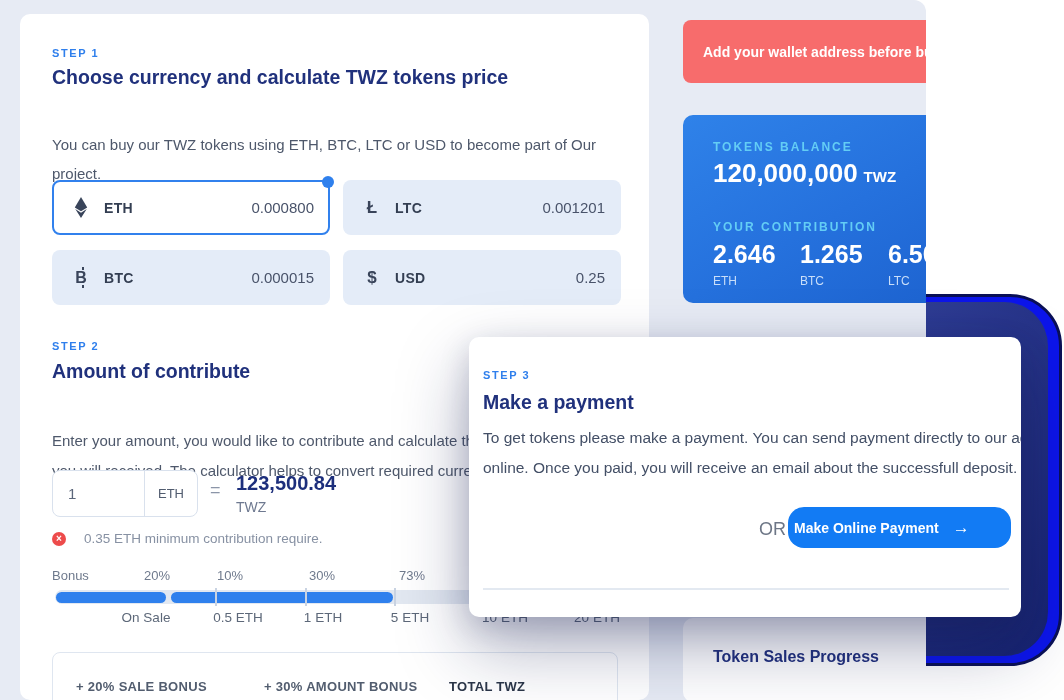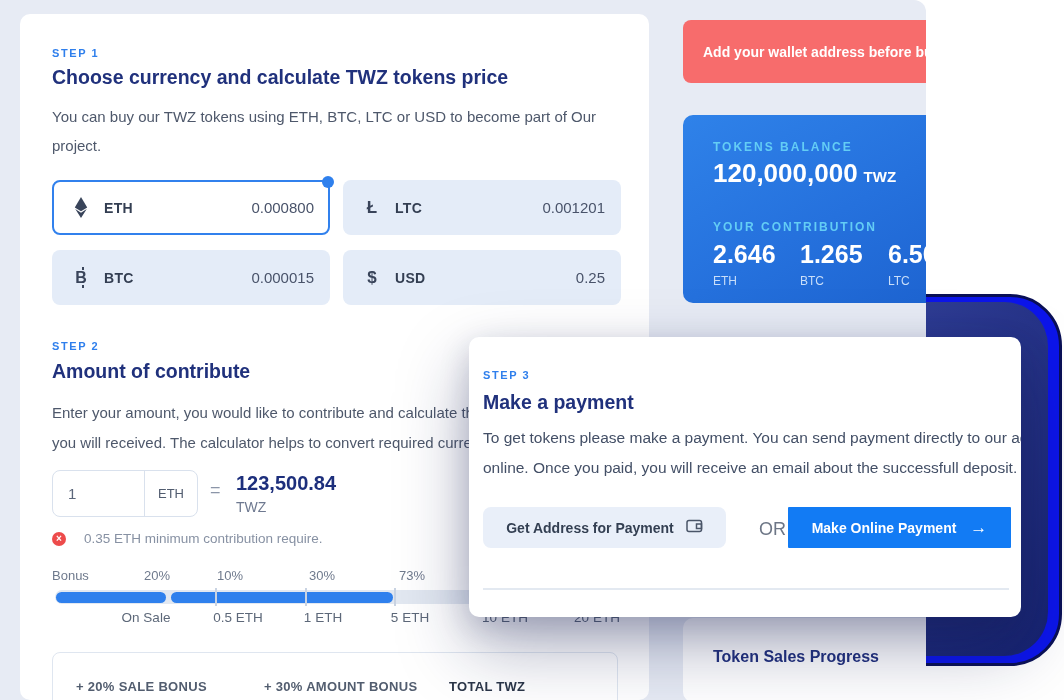--- a/index.html
+++ b/index.html
@@ -10,21 +10,21 @@
   
   .panel{position:absolute;left:0;top:0;width:926px;height:700px;
          background:#e7ebf4;border-radius:0 12px 0 0;overflow:hidden;}
 
   
   .main-card{position:absolute;left:20px;top:14px;width:629px;height:686px;
              background:#ffffff;border-radius:10px;}
   .step-label{position:absolute;font-size:11px;font-weight:bold;letter-spacing:1.6px;
               color:#2f7fec;}
   .h-title{position:absolute;font-size:19.5px;font-weight:bold;color:#20317c;}
-  .body-text{position:absolute;font-size:15px;line-height:29px;color:#4e586b;}
+  .body-text{position:absolute;font-size:15px;line-height:29px;color:#4e586b;margin-top:28px;}
   .nowrap{white-space:nowrap;}
 
   
   .tile{position:absolute;width:278px;height:55px;background:#e4ecf8;border-radius:8px;
         display:flex;align-items:center;padding:0 16px 0 18px;cursor:pointer;}
   .tile .code{font-size:14px;font-weight:bold;color:#333e52;margin-left:12px;letter-spacing:.3px;}
   .tile .rate{margin-left:auto;font-size:15px;color:#49536a;}
   .tile.selected{background:#fff;border:2px solid #3181ed;padding:0 14px 0 16px;}
   .tile .dot{position:absolute;right:-6px;top:-6px;width:12px;height:12px;border-radius:50%;
              background:#2f80ed;}
@@ -91,21 +91,21 @@
          border-radius:10px;overflow:hidden;
          box-shadow:0 30px 70px rgba(20,30,80,.35),0 10px 30px rgba(20,30,80,.18);}
   .modal .step-label{left:14px;top:32px;}
   .modal .h-title{left:14px;top:54px;}
   .m-line{position:absolute;left:14px;font-size:15.5px;color:#434f66;white-space:nowrap;}
   .btn-addr{position:absolute;left:14px;top:170px;width:243px;height:41px;background:#e9eff9;
             border:none;border-radius:8px;display:flex;align-items:center;justify-content:center;gap:12px;
             font-family:inherit;font-size:14px;font-weight:bold;color:#333f52;cursor:pointer;}
   .or{position:absolute;left:290px;top:182px;font-size:18px;font-weight:normal;color:#6d7686;}
   .btn-pay{position:absolute;left:319px;top:170px;width:223px;height:41px;background:#127bf4;
-           border:none;border-radius:1px;display:flex;align-items:center;justify-content:center;gap:14px;
+           border:none;border-radius:16px;display:flex;align-items:center;gap:14px;
            font-family:inherit;font-size:14px;font-weight:bold;color:#fff;cursor:pointer;}
   .btn-pay .arr{font-size:17px;font-weight:normal;}
   .m-divider{position:absolute;left:14px;right:12px;top:251px;height:1.5px;background:#e3e9f1;}
 </style>
 </head>
 <body>
 
 <div class="stage">
 
   <div class="ring"></div>
@@ -223,29 +223,20 @@
       <h4>Token Sales Progress</h4>
     </div>
   </div>
 
   <div class="modal">
     <div class="step-label">STEP 3</div>
     <div class="h-title">Make a payment</div>
     <div class="m-line" style="top:92px;">To get tokens please make a payment. You can send payment directly to our address</div>
     <div class="m-line" style="top:122px;">online. Once you paid, you will receive an email about the successfull deposit.</div>
 
-    <button class="btn-addr">
-      <span>Get Address for Payment</span>
-      <span>
-        <svg width="17" height="14" viewBox="0 0 17 14" fill="none" stroke="#4a5568" stroke-width="1.5">
-          <rect x="1" y="1.5" width="14.5" height="11" rx="2"></rect>
-          <path d="M10.5 5 h5 v4.5 h-5 z"></path>
-        </svg>
-      </span>
-    </button>
     <span class="or">OR</span>
     <button class="btn-pay">
       <span>Make Online Payment</span>
       <span class="arr">→</span>
     </button>
     <div class="m-divider"></div>
   </div>
 
 </div>
 

